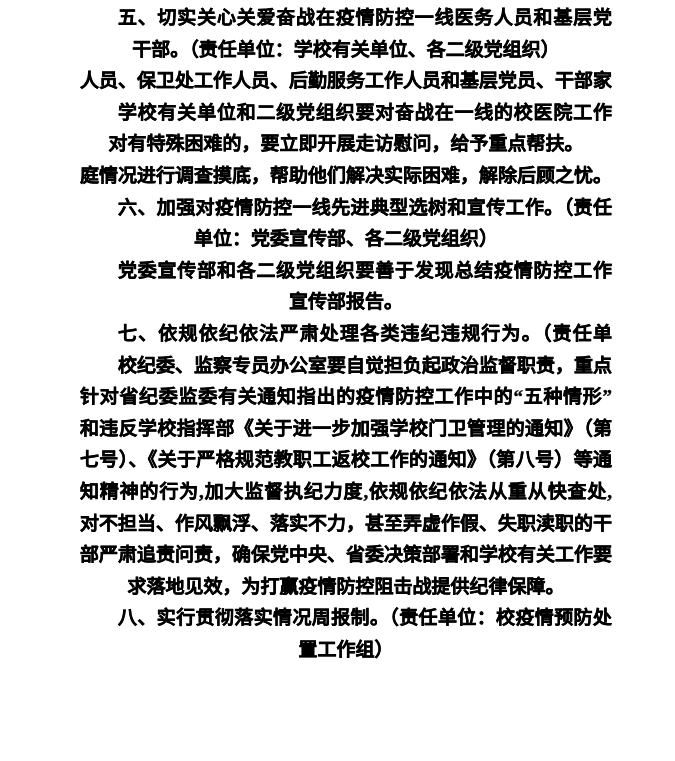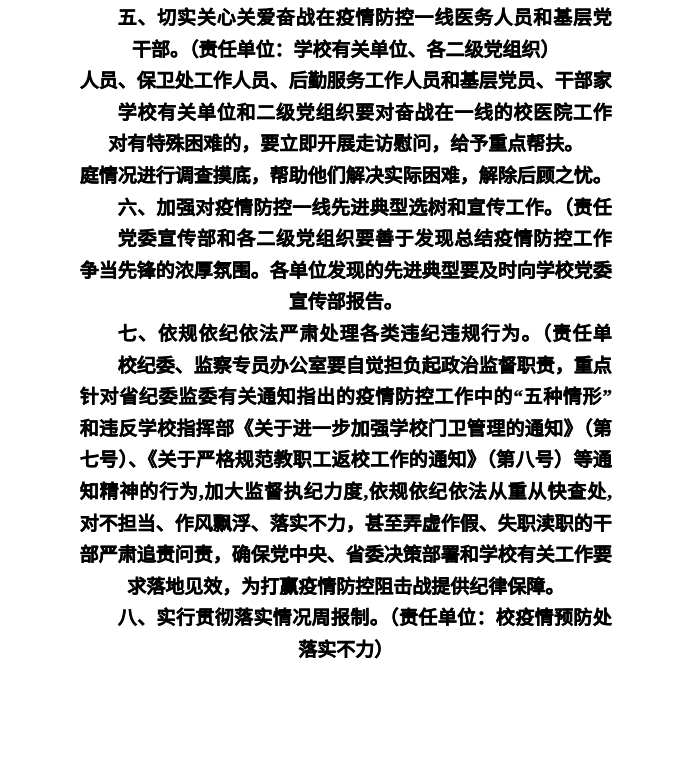--- a/index.html
+++ b/index.html
@@ -52,28 +52,28 @@
 
 <div class="page">
   <div class="doc-body">
     <div class="line indent fill">五、切实关心关爱奋战在疫情防控一线医务人员和基层党员、</div>
     <div class="line">干部。（责任单位：学校有关单位、各二级党组织）</div>
     <div class="line fill">人员、保卫处工作人员、后勤服务工作人员和基层党员、干部家</div>
     <div class="line indent fill">学校有关单位和二级党组织要对奋战在一线的校医院工作</div>
     <div class="line">对有特殊困难的，要立即开展走访慰问，给予重点帮扶。</div>
     <div class="line fill">庭情况进行调查摸底，帮助他们解决实际困难，解除后顾之忧。</div>
     <div class="line indent fill">六、加强对疫情防控一线先进典型选树和宣传工作。（责任</div>
+    <div class="line">单位：党委宣传部、各二级党组织）</div>
     <div class="line indent fill">党委宣传部和各二级党组织要善于发现总结疫情防控工作</div>
-    <div class="line fill">争当先锋的浓厚氛围。各单位发现的先进典型要及时向学校党委</div>
     <div class="line">宣传部报告。</div>
     <div class="line indent fill">七、依规依纪依法严肃处理各类违纪违规行为。（责任单位：</div>
     <div class="line indent fill">校纪委、监察专员办公室要自觉担负起政治监督职责，重点</div>
     <div class="line fill">针对省纪委监委有关通知指出的疫情防控工作中的“五种情形”</div>
     <div class="line fill">和违反学校指挥部《关于进一步加强学校门卫管理的通知》（第</div>
     <div class="line fill">七号）、《关于严格规范教职工返校工作的通知》（第八号）等通</div>
     <div class="line fill">知精神的行为,加大监督执纪力度,依规依纪依法从重从快查处,</div>
     <div class="line fill">对不担当、作风飘浮、落实不力，甚至弄虚作假、失职渎职的干</div>
     <div class="line fill">部严肃追责问责，确保党中央、省委决策部署和学校有关工作要</div>
     <div class="line">求落地见效，为打赢疫情防控阻击战提供纪律保障。</div>
     <div class="line indent fill">八、实行贯彻落实情况周报制。（责任单位：校疫情预防处</div>
-    <div class="line">落实不力）</div>
+    <div class="line">置工作组）</div>
   </div>
 </div>
 
 </body></html>

